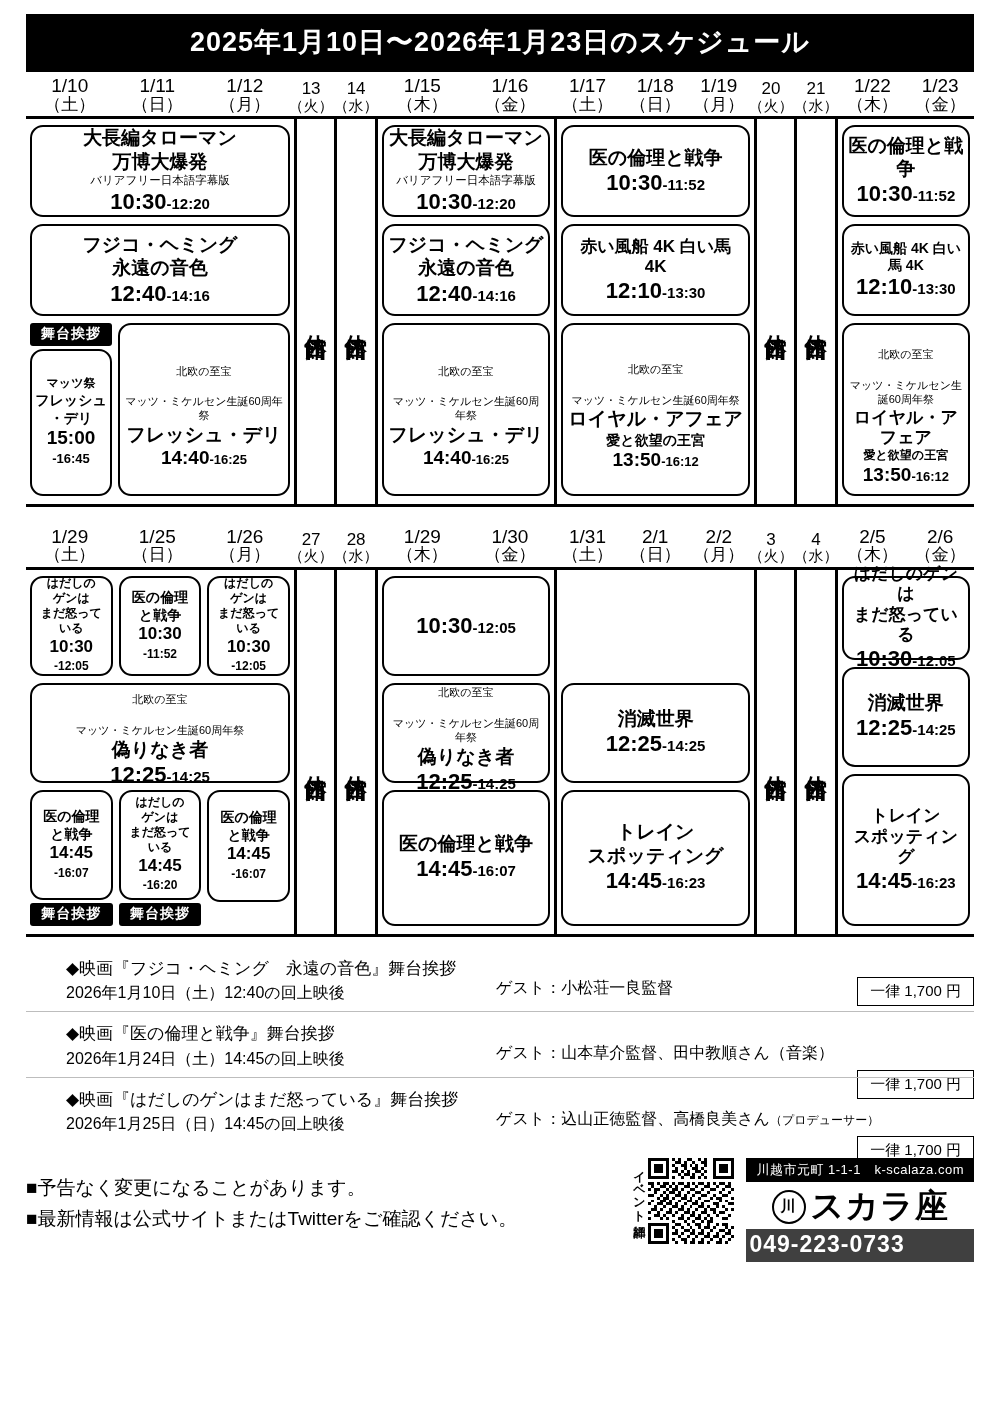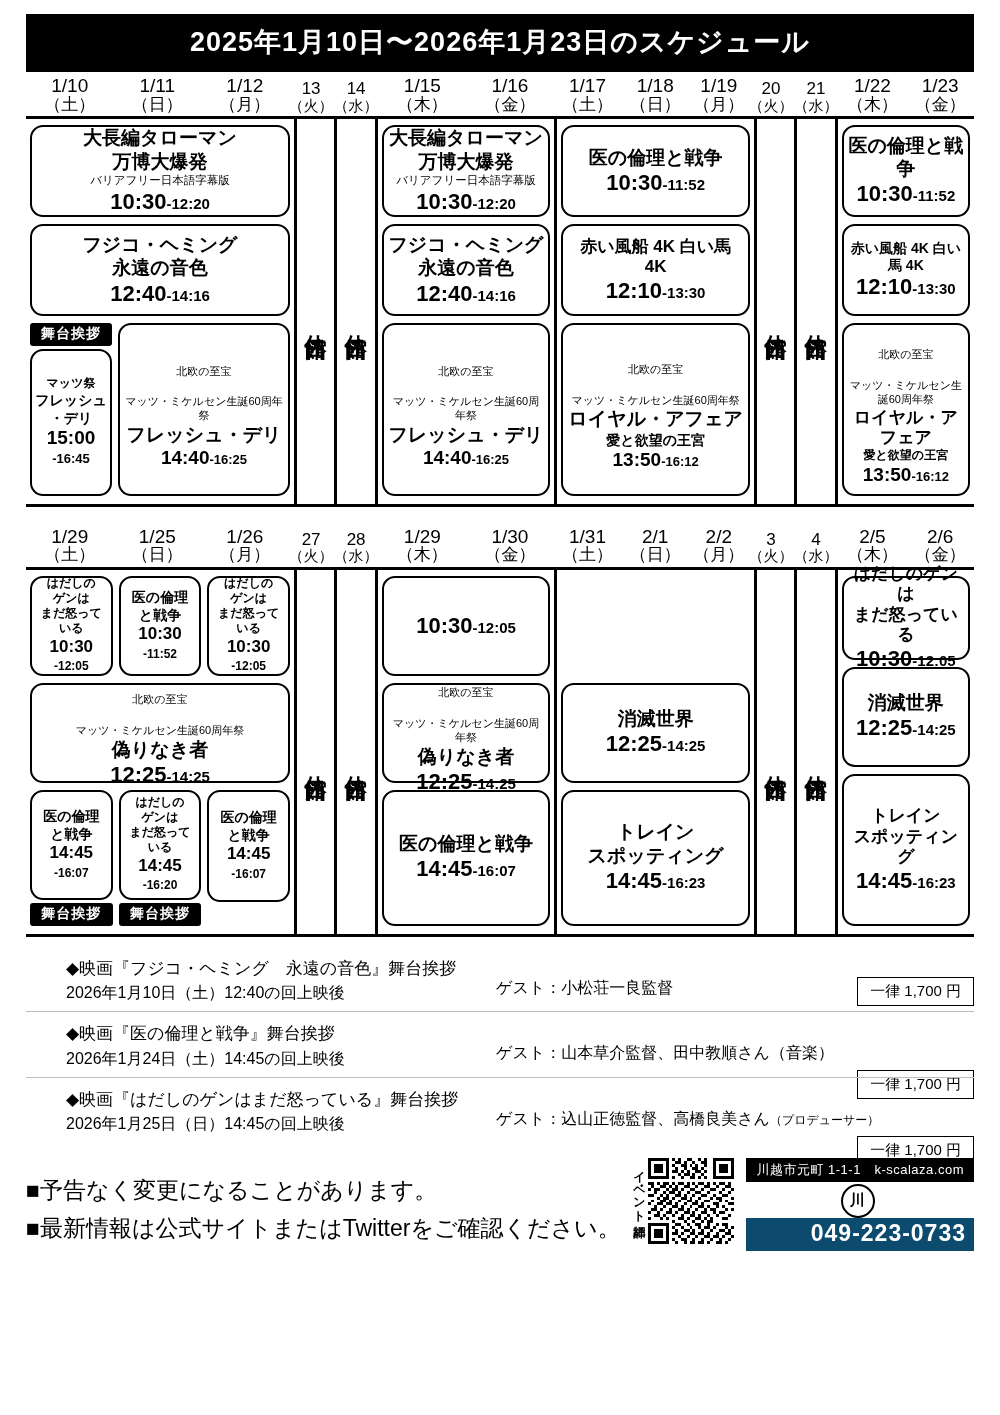--- a/index.html
+++ b/index.html
@@ -81,34 +81,34 @@
   .note-guest{font-size:16px;padding-top:22px;flex:1;}
   .note-guest .tiny{font-size:12px;margin-top:32px;}
   .price{
     border:1.5px solid #000;font-size:15px;padding:4px 12px;
     display:inline-block;text-align:center;white-space:nowrap;
   }
   .price-wrap{position:absolute;right:0;}
 
   
   .footer{width:948px;margin:16px auto 0 auto;display:flex;align-items:flex-start;}
-  .foot-notes{flex:1;font-size:23px;line-height:1.65;padding-top:14px;}
+  .foot-notes{flex:1;font-size:19px;line-height:1.65;padding-top:14px;}
   .qr-label{
     writing-mode:vertical-rl;text-orientation:upright;
     font-size:12px;font-weight:bold;line-height:1.1;padding-top:4px;margin-right:3px;
   }
   .qr{width:86px;height:86px;}
   .logo{margin-left:12px;}
   .logo-top{background:#000;color:#fff;font-size:13px;padding:3px 10px;letter-spacing:.5px;}
   .logo-mid{display:flex;align-items:center;justify-content:center;font-size:33px;font-weight:bold;padding:2px 0 0 0;letter-spacing:1px;}
   .logo-mark{
     display:inline-block;width:30px;height:30px;border:2px solid #000;border-radius:50%;
     font-size:15px;line-height:27px;text-align:center;margin-right:5px;
   }
-  .logo-bot{background:#0c4a6e;color:#fff;font-size:23px;font-weight:bold;text-align:right;padding:2px 8px 4px 3px;letter-spacing:1px;}
+  .logo-bot{background:#404040;color:#fff;font-size:23px;font-weight:bold;text-align:left;padding:2px 8px 4px 3px;letter-spacing:1px;}
 </style>
 </head>
 <body>
 
 <div class="page">
 
   <div class="grid">
     <div class="sec-title">2025年1月10日〜2026年1月23日のスケジュール</div>
 
     <div class="daterow">
@@ -740,18 +740,19 @@
             <rect x="23" y="28" width="2" height="1"></rect>
             <rect x="26" y="28" width="1" height="1"></rect>
         </g>
       </svg>
     </div>
 
     <div class="logo">
       <div class="logo-top">川越市元町 1-1-1　k-scalaza.com</div>
       <div class="logo-mid">
         <span class="logo-mark">川</span>
+        <span>スカラ座</span>
       </div>
       <div class="logo-bot">049-223-0733</div>
     </div>
   </div>
 
 </div>
 
 </body></html>

